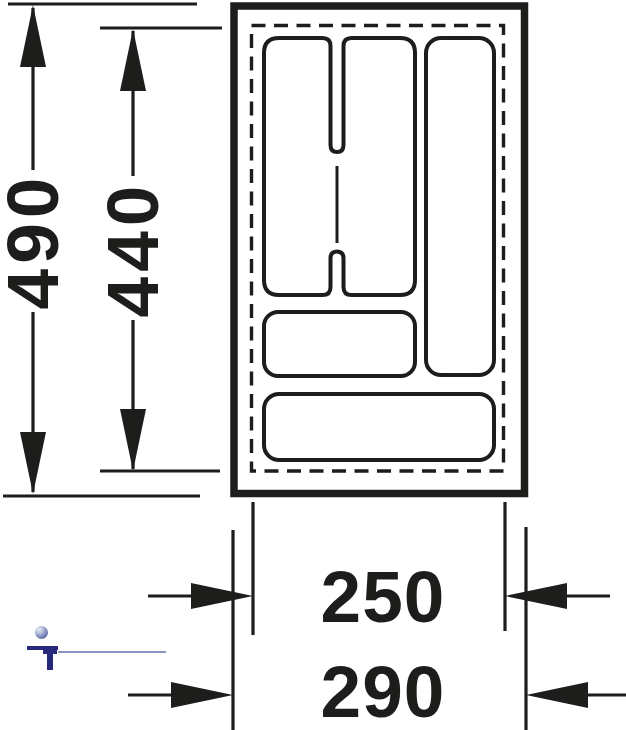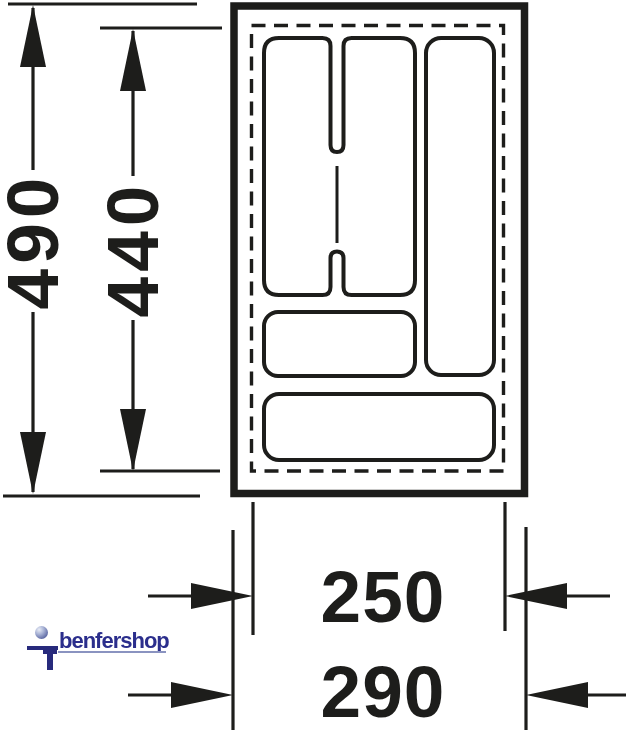--- a/index.html
+++ b/index.html
@@ -96,17 +96,16 @@
     <text class="dim-num dim-num-bottom" text-anchor="middle" x="383" y="622">250</text>
 
     <text class="dim-num dim-num-bottom" text-anchor="middle" x="383" y="717">290</text>
   </svg>
 
   <div class="logo">
     <div class="logo-ball"></div>
     <div class="logo-bar"></div>
     <div class="logo-tcross"></div>
     <div class="logo-tstem"></div>
-    <div class="logo-text">benfershop</div>
     <div class="logo-underline"></div>
   </div>
 
 </div>
 
 </body></html>

